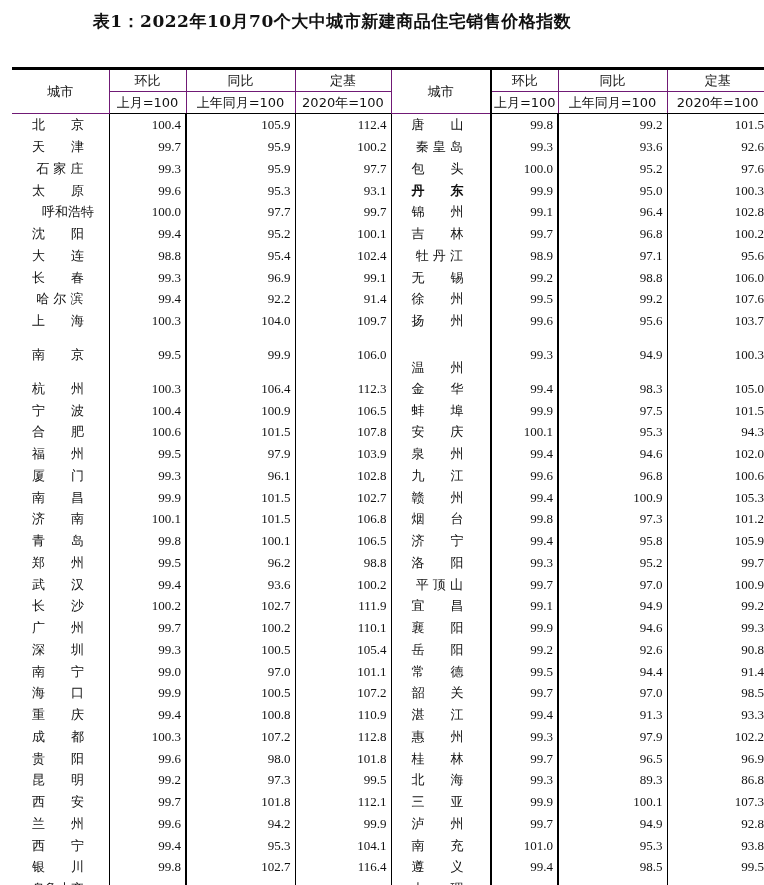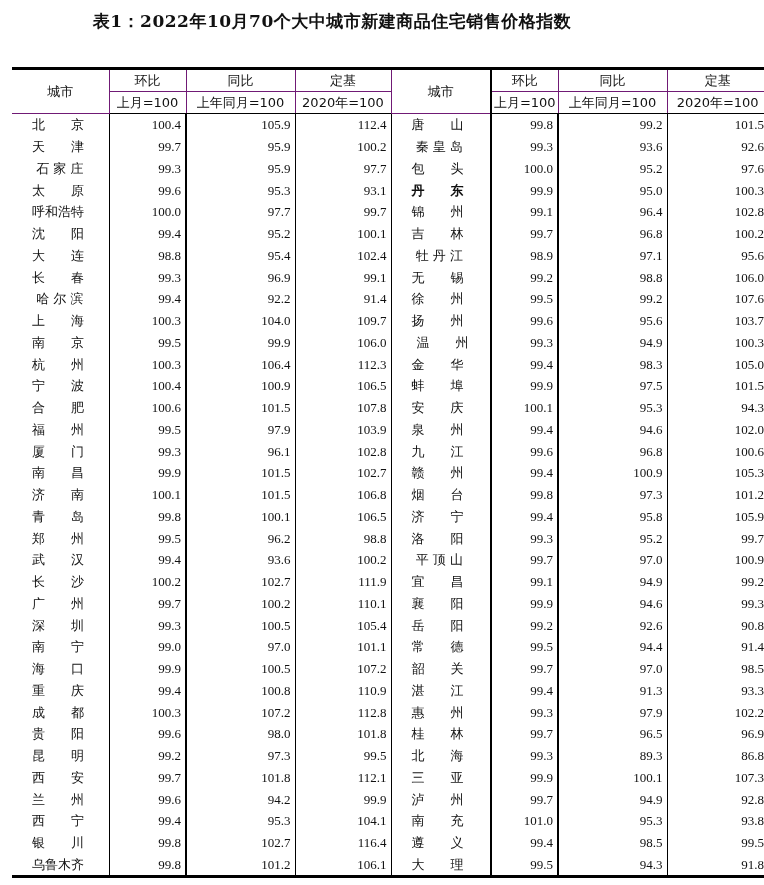--- a/index.html
+++ b/index.html
@@ -104,21 +104,21 @@
         <td class="c"><span class="cn" style="text-align-last: auto; text-align: left; white-space: pre;">太　　原</span></td>
         <td class="thick-r">99.6</td>
         <td>95.3</td>
         <td>93.1</td>
         <td class="c thick-r"><span class="cn" style="text-align-last: auto; text-align: left; white-space: pre; font-weight: bold;">丹　　东</span></td>
         <td class="thick-r">99.9</td>
         <td>95.0</td>
         <td class="lastcol">100.3</td>
       </tr>
       <tr>
-        <td class="c"><span class="cn" style="text-align-last: auto; text-align: left;">呼和浩特</span></td>
+        <td class="c"><span class="cn" style="text-align-last: auto; text-align: right;">呼和浩特</span></td>
         <td class="thick-r">100.0</td>
         <td>97.7</td>
         <td>99.7</td>
         <td class="c thick-r"><span class="cn" style="text-align-last: auto; text-align: left; white-space: pre;">锦　　州</span></td>
         <td class="thick-r">99.1</td>
         <td>96.4</td>
         <td class="lastcol">102.8</td>
       </tr>
       <tr>
         <td class="c"><span class="cn" style="text-align-last: auto; text-align: left; white-space: pre;">沈　　阳</span></td>
@@ -168,21 +168,21 @@
         <td class="c thick-r"><span class="cn" style="text-align-last: auto; text-align: left; white-space: pre;">扬　　州</span></td>
         <td class="thick-r">99.6</td>
         <td>95.6</td>
         <td class="lastcol">103.7</td>
       </tr>
       <tr>
         <td class="c"><span class="cn" style="text-align-last: auto; text-align: left; white-space: pre;">南　　京</span></td>
         <td class="thick-r">99.5</td>
         <td>99.9</td>
         <td>106.0</td>
-        <td class="c thick-r"><span class="cn" style="text-align-last: auto; text-align: center; white-space: pre;">温　　州</span></td>
+        <td class="c thick-r"><span class="cn" style="text-align-last: auto; text-align: left; white-space: pre; margin-top: 25px;">温　　州</span></td>
         <td class="thick-r">99.3</td>
         <td>94.9</td>
         <td class="lastcol">100.3</td>
       </tr>
       <tr>
         <td class="c"><span class="cn" style="text-align-last: auto; text-align: left; white-space: pre;">杭　　州</span></td>
         <td class="thick-r">100.3</td>
         <td>106.4</td>
         <td>112.3</td>
         <td class="c thick-r"><span class="cn" style="text-align-last: auto; text-align: left; white-space: pre;">金　　华</span></td>

